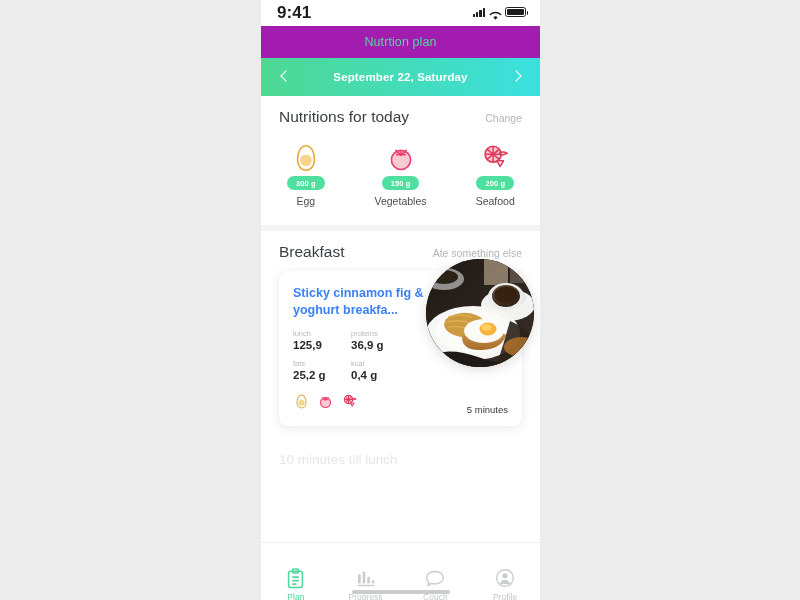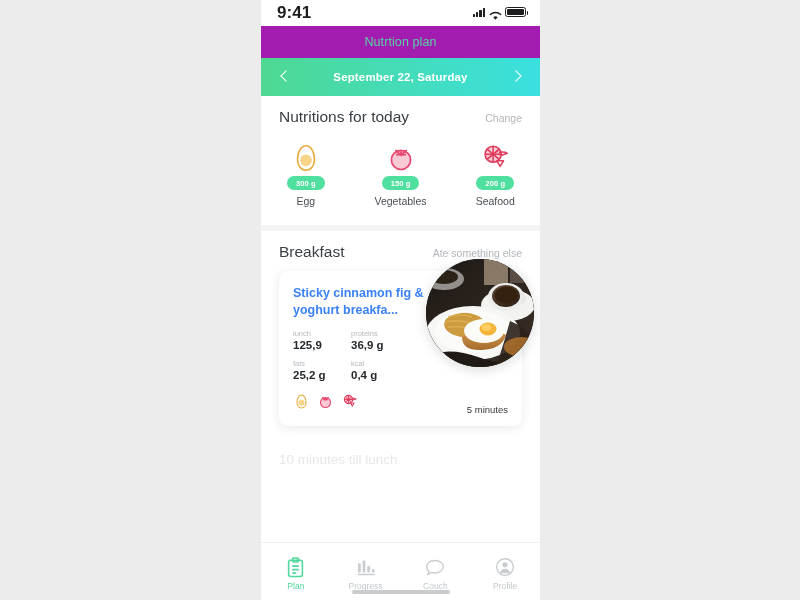--- a/index.html
+++ b/index.html
@@ -165,21 +165,21 @@
     font-size: 13.5px; color: #e6e7e8;
   }
 
   
   .tabbar {
     position: absolute; left: 0; bottom: 0;
     width: 100%; height: 58px;
     background: #fff;
     border-top: 1px solid #efefef;
     display: flex; align-items: flex-start;
-    padding-top: 13px;
+    padding-top: 24px;
   }
   .tab {
     flex: 1; display: flex; flex-direction: column; align-items: center;
     cursor: pointer;
   }
   .tab-ico { height: 22px; display: flex; align-items: center; justify-content: center; }
   .tab-label { margin-top: 3px; font-size: 8.5px; color: #c3c7ca; }
   .tab.active .tab-label { color: #4fd79c; }
   .home-ind {
     position: absolute; left: 50%; bottom: 6px; transform: translateX(-50%);

